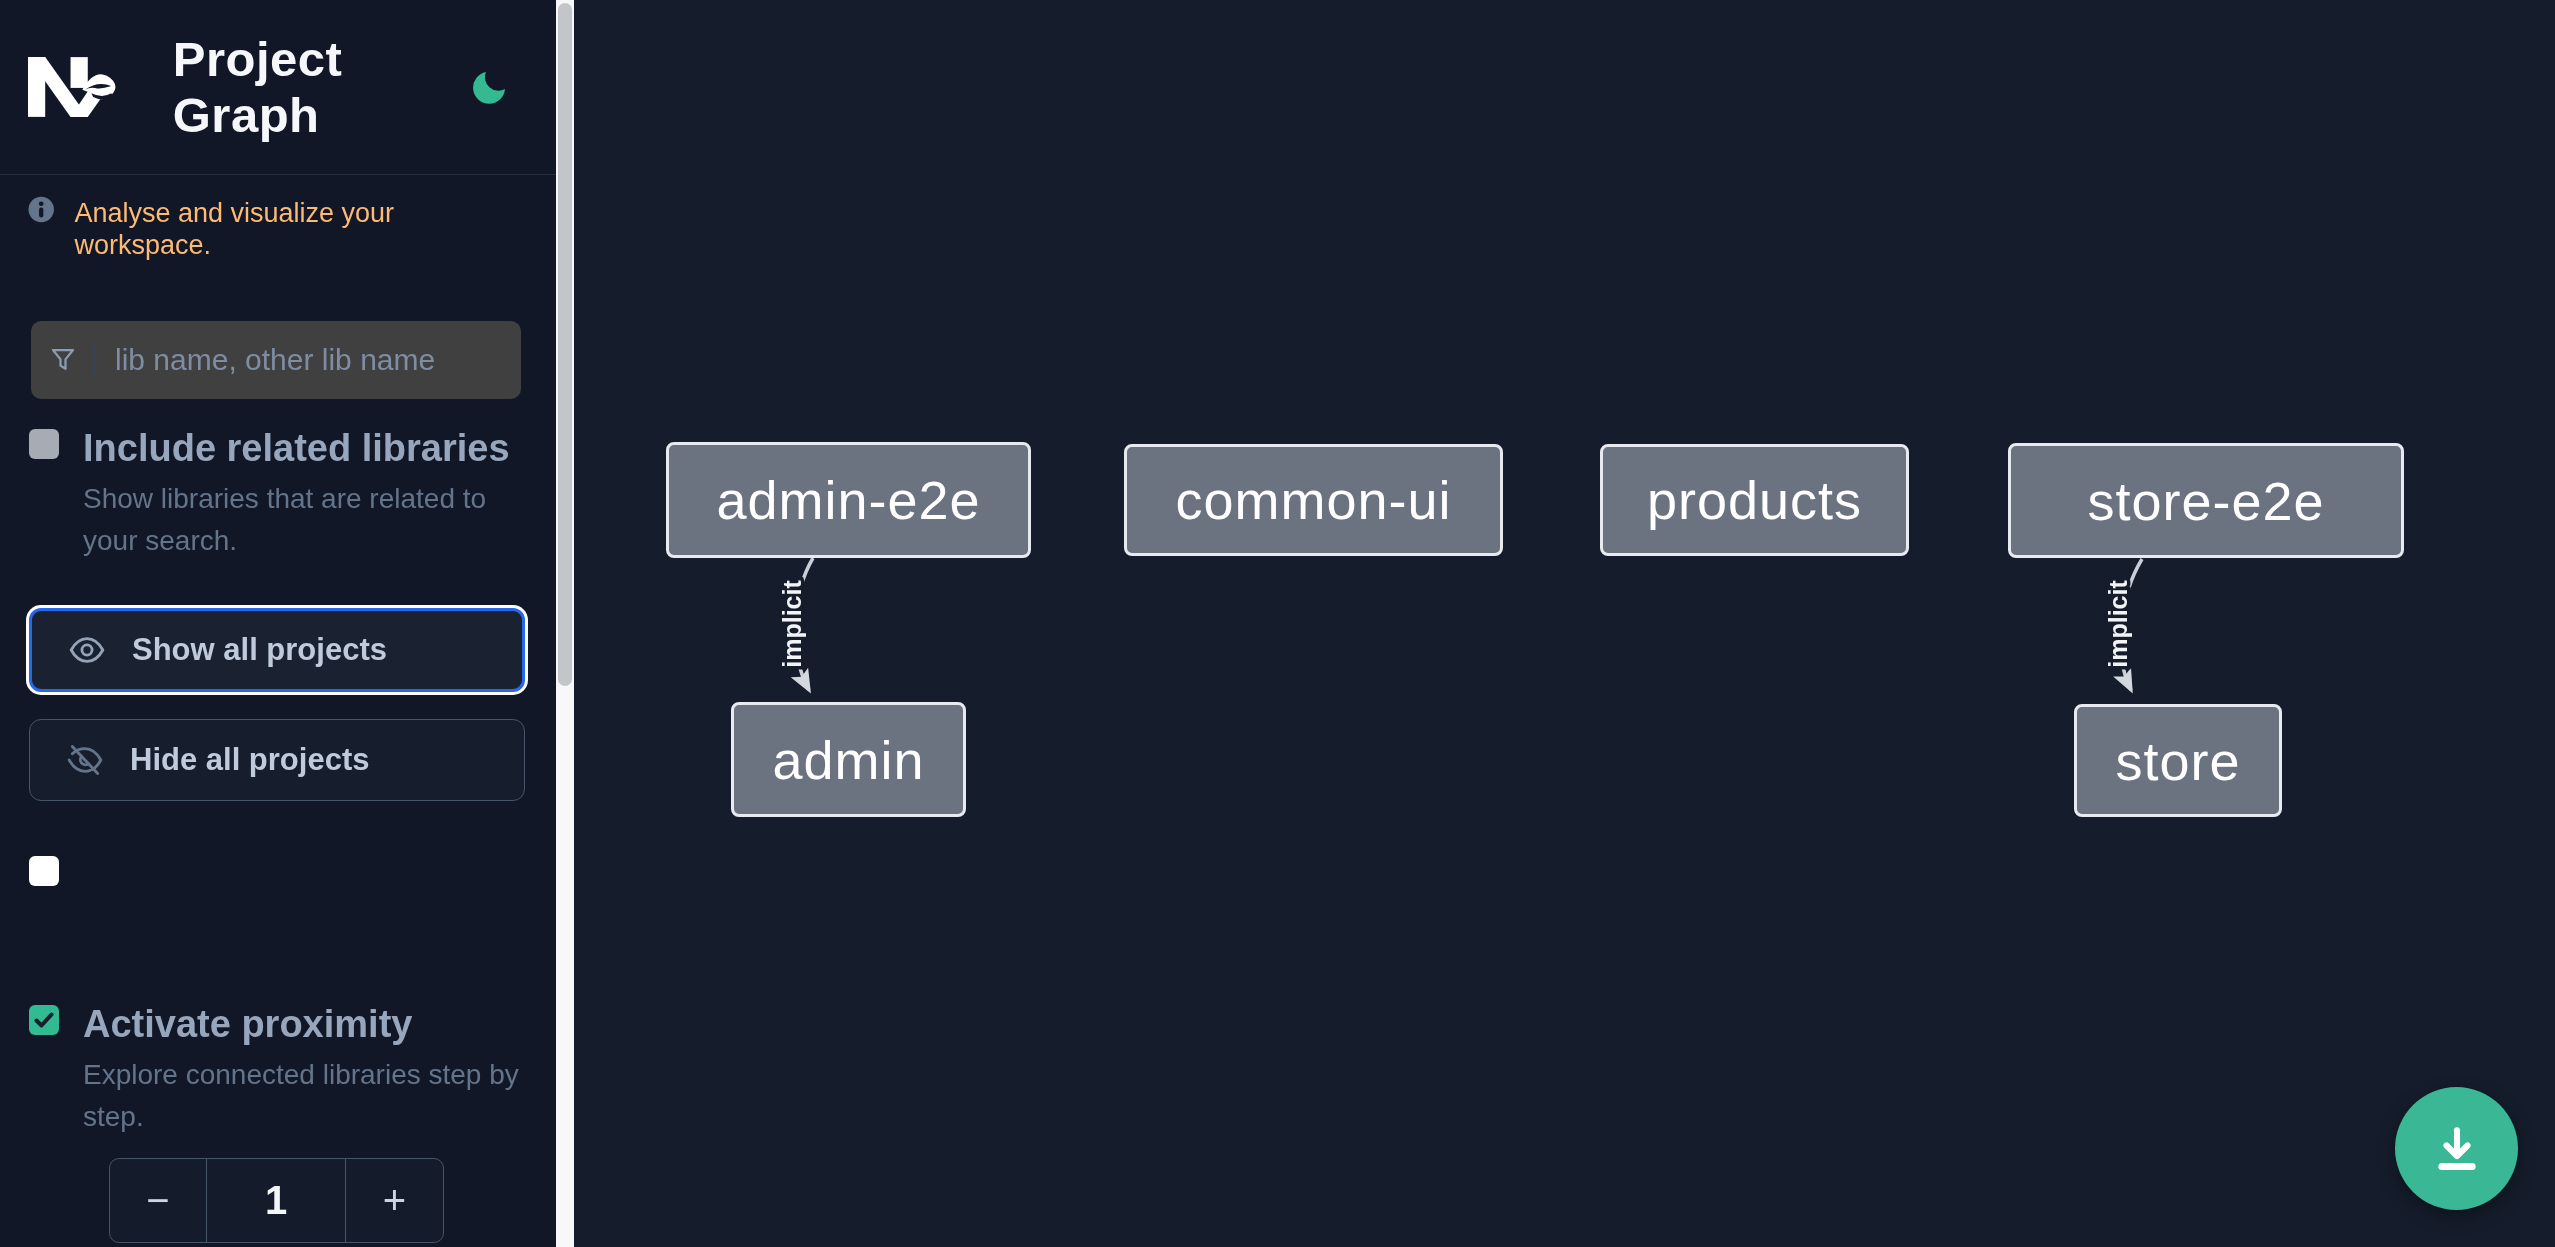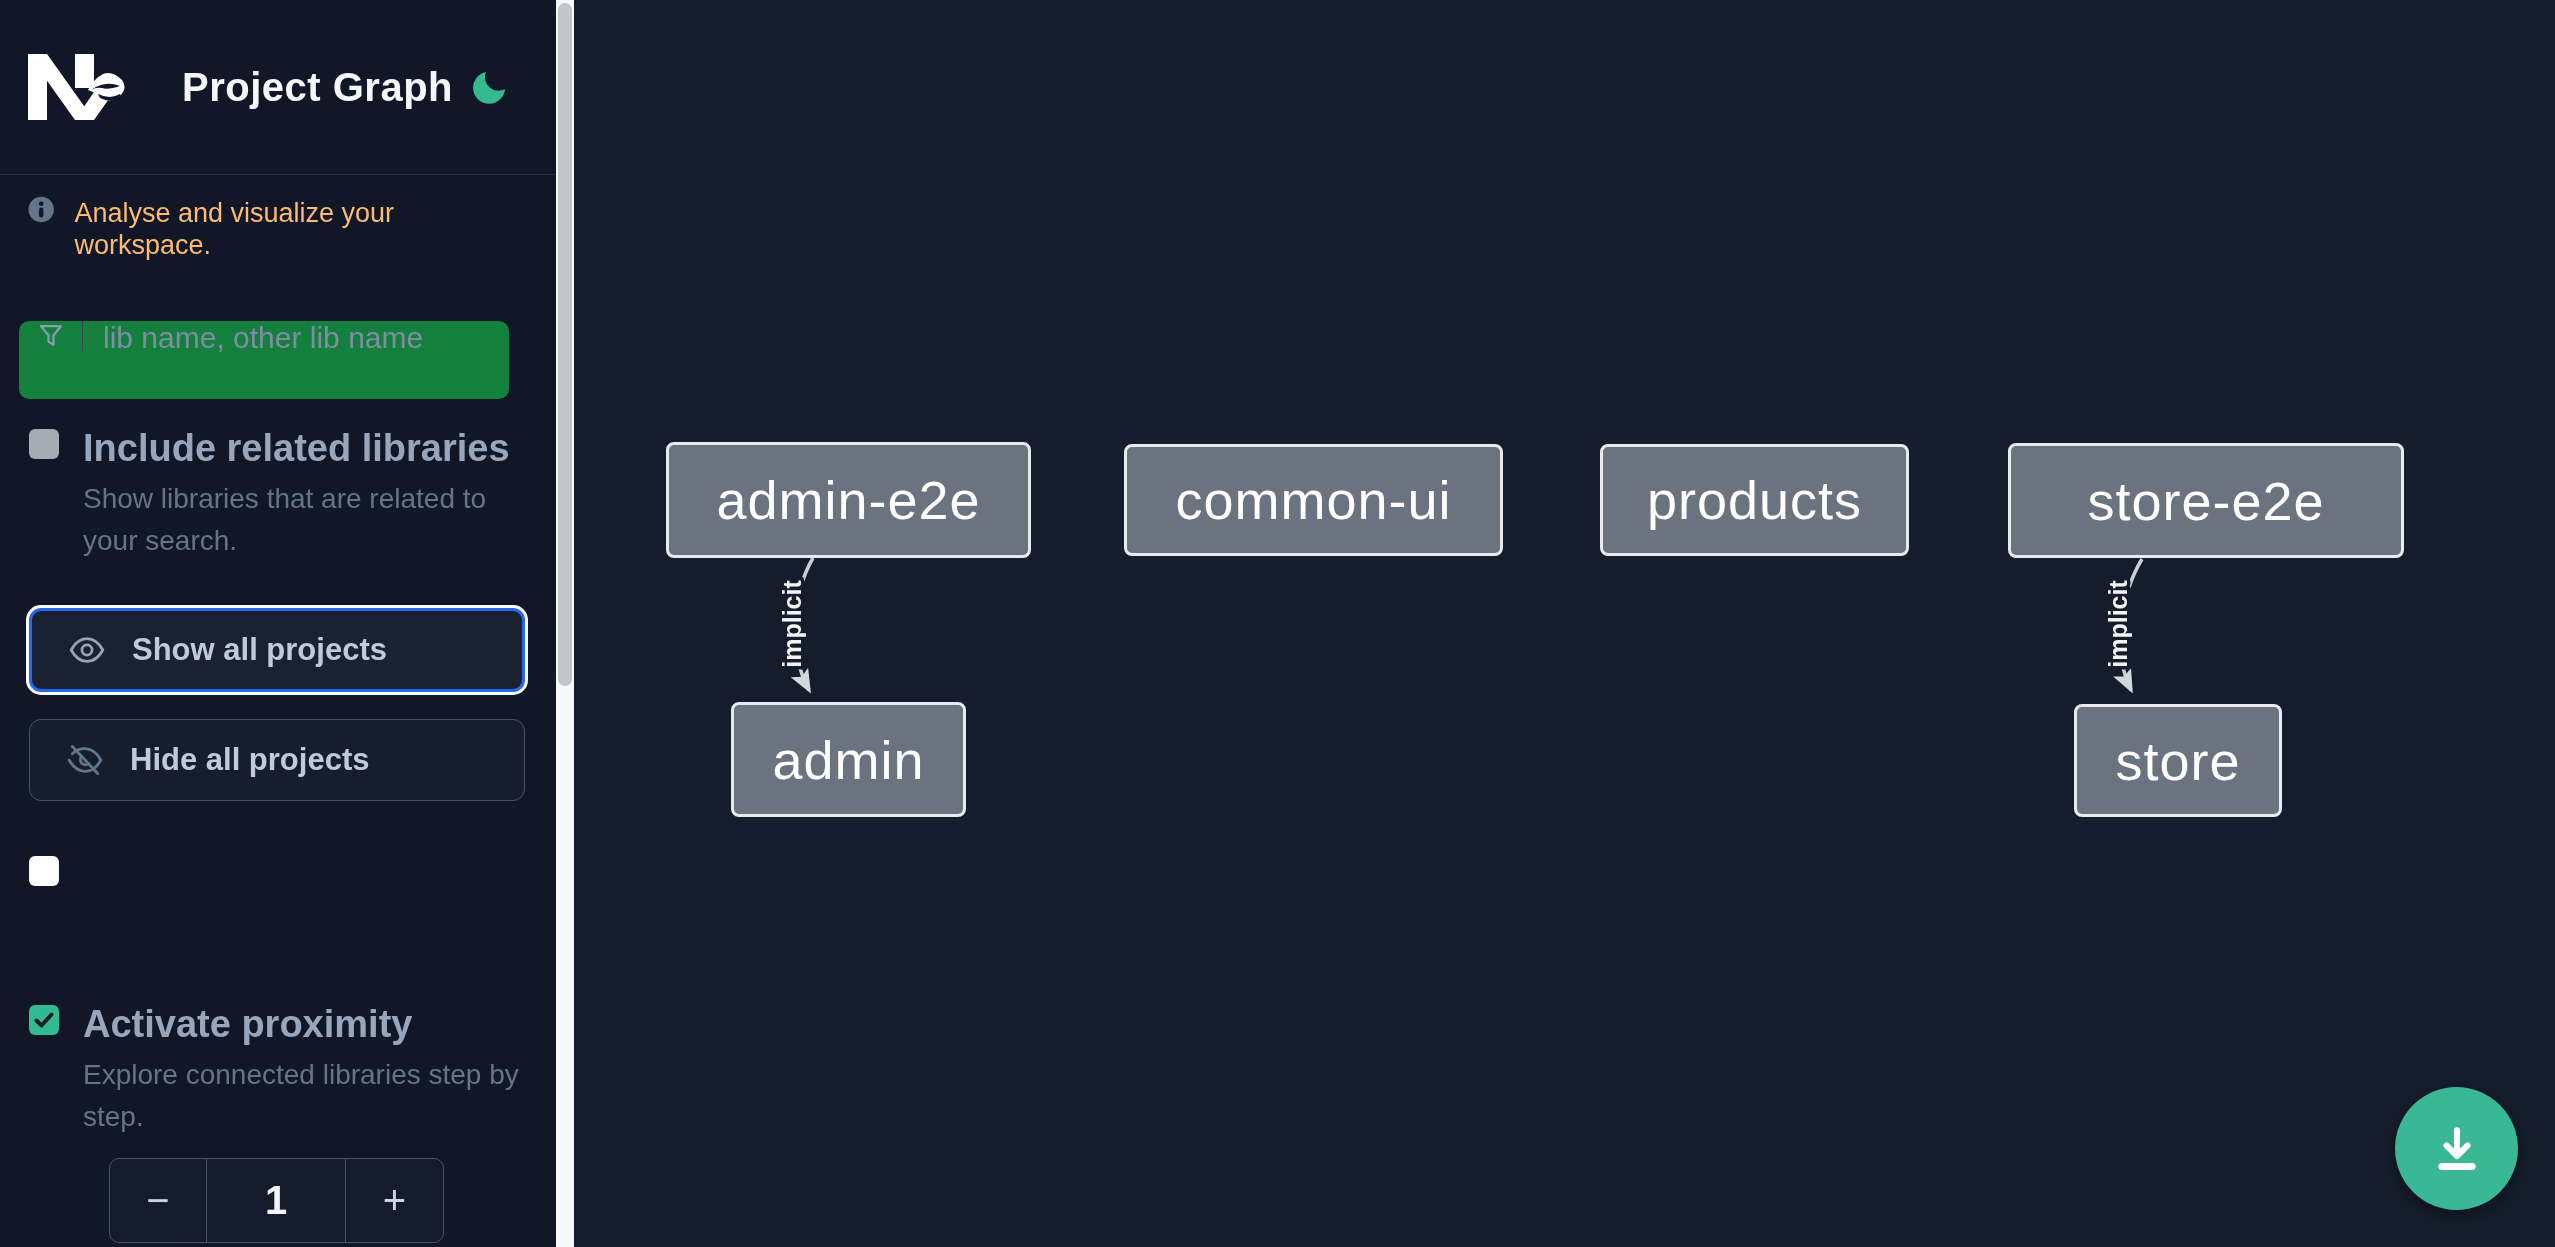--- a/index.html
+++ b/index.html
@@ -5,28 +5,28 @@
   html,body{margin:0;padding:0;background:#0c111c;}
   #app{position:relative;width:2555px;height:1247px;overflow:hidden;
        font-family:"Liberation Sans", sans-serif;background:#151c2b;}
 
   
   .sidebar{position:absolute;left:0;top:0;width:556px;height:1247px;background:#111726;}
   .sb-header{position:absolute;left:0;top:0;width:556px;height:175px;
              border-bottom:1px solid #232d3f;display:flex;align-items:center;
              padding:0 50px 0 28px;box-sizing:border-box;}
   .logo-svg{width:98px;height:74px;display:block;}
-  .sb-title{color:#f5f7fa;font-size:40px;font-weight:600;margin-left:56px;letter-spacing:.5px;}
+  .sb-title{color:#f5f7fa;font-size:49px;font-weight:600;margin-left:56px;letter-spacing:.5px;}
   .moon{margin-left:auto;position:relative;width:34px;height:34px;cursor:pointer;}
 
   .info-row{position:absolute;left:28px;top:196px;width:500px;display:flex;align-items:flex-start;gap:20px;}
   .info-text{color:#fdba74;font-size:27px;font-weight:400;line-height:1.2;padding-top:1px;}
 
-  .search{position:absolute;left:19px;top:321px;width:490px;height:78px;background:#15803d;
-          border-radius:10px;display:flex;align-items:flex-start;overflow:hidden;}
+  .search{position:absolute;left:31px;top:321px;width:490px;height:78px;background:#404040;
+          border-radius:10px;display:flex;align-items:center;overflow:hidden;}
   .search-iconbox{width:63px;display:flex;align-items:center;justify-content:center;
                   border-right:1px solid #39445a;}
   .search input{flex:1;background:transparent;border:none;outline:none;color:#dbe3ee;
                 font-size:30px;padding:0 20px;font-family:"Liberation Sans",sans-serif;}
   .search input::placeholder{color:#7e8da3;}
 
   .opt{position:absolute;left:29px;display:flex;gap:24px;align-items:flex-start;}
   .cb{width:30px;height:30px;border-radius:6px;flex:0 0 auto;margin-top:2px;position:relative;}
   .cb.gray{background:#a6abb4;}
   .cb.white{background:#ffffff;}

